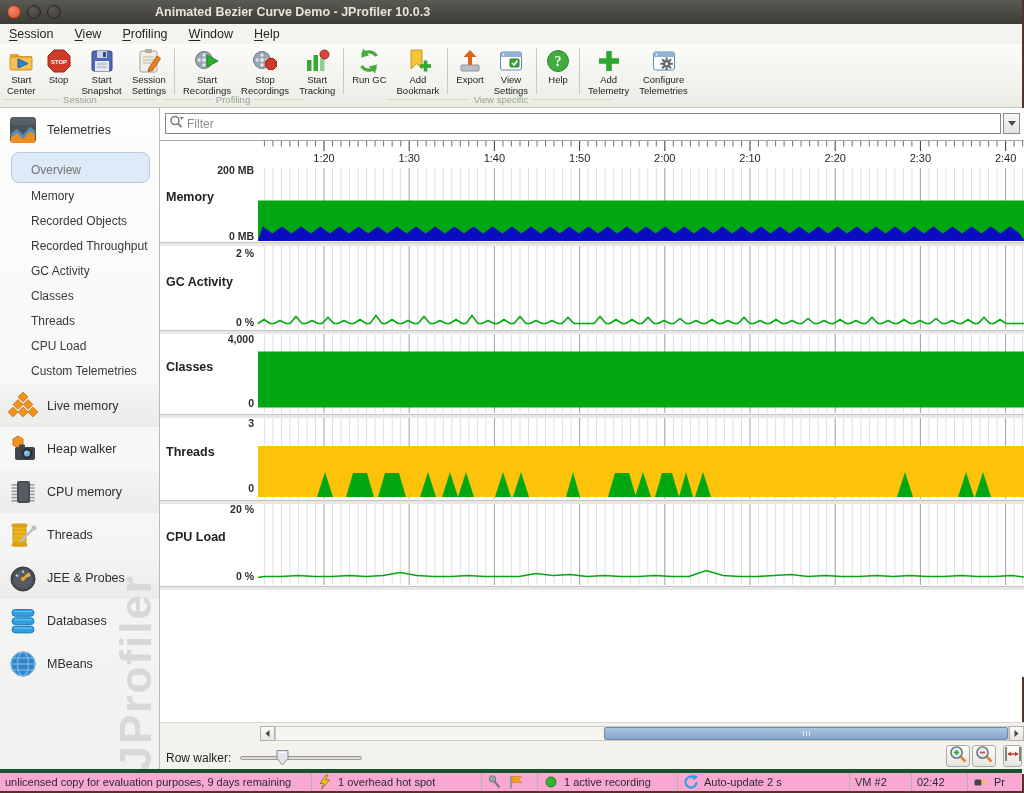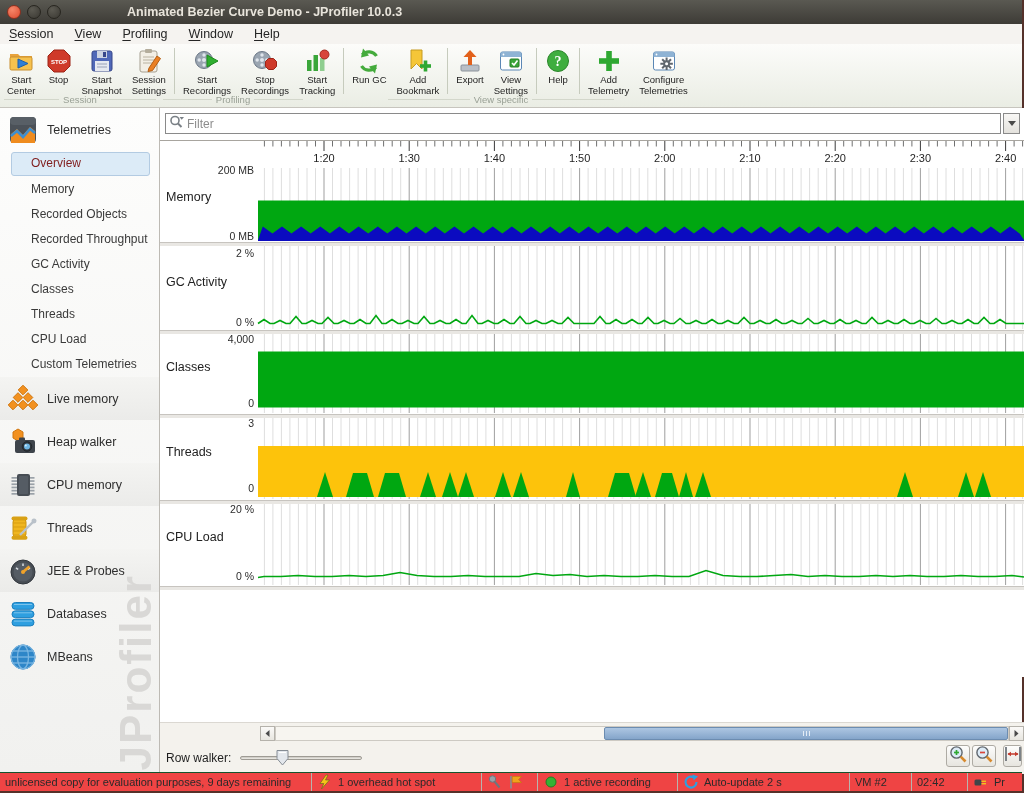--- a/index.html
+++ b/index.html
@@ -7,21 +7,21 @@
        font-family:"Liberation Sans","DejaVu Sans",sans-serif;}
   #window{position:absolute;inset:0;box-sizing:border-box;
           border-right:2px solid #55312a;border-bottom:2px solid #55312a;}
   
   #titlebar{position:absolute;left:0;top:0;right:0;height:24px;
     background:linear-gradient(#5a5952,#3d3b36);display:flex;align-items:center;}
   .win-circles{display:flex;gap:6px;margin-left:7px;}
   .wc{width:14px;height:14px;border-radius:50%;box-sizing:border-box;}
   .wc-close{background:radial-gradient(circle at 35% 30%,#f6876a,#dc4b2f);border:1px solid #8e3category01f14;border:1px solid #8e301f;}
   .wc-gray{background:radial-gradient(circle at 35% 30%,#5c5a52,#3a3832);border:1px solid #27251f;}
-  #window-title{margin-left:66px;font-size:12.5px;font-weight:bold;color:#e8e4db;}
+  #window-title{margin-left:94px;font-size:12.5px;font-weight:bold;color:#e8e4db;}
   
   #menubar{position:absolute;left:0;top:24px;right:0;height:20px;background:#f5f3f0;
     display:flex;align-items:center;gap:21px;padding-left:9px;font-size:12.5px;color:#252525;}
   .menu-item{cursor:default;}
   .menu-item u{text-underline-offset:2px;}
   
   #toolbar{position:absolute;left:0;top:44px;right:0;height:64px;box-sizing:border-box;
     background:linear-gradient(#fcfcfa,#eaede4);border-bottom:1px solid #c7c5be;}
   #toolbar-buttons{display:flex;align-items:flex-start;padding:2px 0 0 2px;height:50px;}
   .tb-btn{display:flex;flex-direction:column;align-items:center;padding:1px 5px;
@@ -31,39 +31,39 @@
   .tb-group{position:absolute;bottom:2px;display:flex;align-items:center;gap:4px;
     font-size:9.5px;color:#99a095;}
   .tb-group .gline{flex:1;height:1px;background:#d3d7cb;}
   
   #sidebar{position:absolute;left:0;top:108px;width:160px;height:665px;box-sizing:border-box;
     background:linear-gradient(#fdfdfc,#f1f1ef);border-right:1px solid #bdbab4;overflow:hidden;}
   .sb-section{display:flex;align-items:center;gap:9px;height:43px;padding-left:8px;
     font-size:12.5px;color:#2e2e2e;}
   .sb-section.striped{background:linear-gradient(#f4f4f2,#ebebe9);}
   .sb-sub{font-size:12px;color:#3a3a3a;padding:5px 0 5px 31px;height:15px;}
-  .sb-sub.selected{background:#dcebf7;border:1px solid #b3cbe2;border-radius:3px;
-    margin:1px 9px 1px 11px;padding:3px 0 4px 19px;color:#7f1d1d;}
+  .sb-sub.selected{background:#dcebf7;border:1px solid #b3cbe2;border-radius:8px;
+    margin:1px 9px 1px 11px;padding:10px 0 4px 19px;color:#737373;}
   #watermark{position:absolute;right:-2px;bottom:2px;writing-mode:vertical-rl;transform:rotate(180deg);
     font-size:44px;font-weight:bold;color:#d9d8d6;letter-spacing:2px;}
   
   #content{position:absolute;left:160px;top:108px;width:864px;height:569px;background:#fff;}
   #filter-wrap{position:absolute;left:5px;right:23px;top:5px;height:21px;box-sizing:border-box;
     border:1px solid #8a8a8a;background:#fff;display:flex;align-items:center;padding:0 3px;}
   #filter-input{border:none;outline:none;flex:1;font-size:12px;color:#333;
     font-family:"Liberation Sans","DejaVu Sans",sans-serif;background:transparent;}
   #filter-input::placeholder{color:#8d8d8d;}
   #filter-combo{position:absolute;right:4px;top:5px;width:17px;height:21px;box-sizing:border-box;
     border:1px solid #8a8a8a;background:linear-gradient(#f8f7f5,#e4e2dd);
     display:flex;align-items:center;justify-content:center;}
   .dd-arrow{width:0;height:0;border-left:4px solid transparent;border-right:4px solid transparent;
     border-top:5px solid #4a4a4a;}
   #chart-region{position:absolute;left:0;top:32px;width:864px;height:452px;}
   #chart-svg{position:absolute;left:0;top:0;}
-  #chart-labels{position:absolute;left:0;top:0;width:98px;height:452px;}
+  #chart-labels{position:absolute;left:0;top:0;width:98px;height:452px;font-weight:bold;}
   .scale-label{position:absolute;left:0;width:94px;text-align:right;font-size:10.5px;color:#2c2c2c;}
   .row-name{position:absolute;left:6px;font-size:12.5px;color:#222;}
   .time-label{font-family:"Liberation Sans","DejaVu Sans",sans-serif;}
   
   #bottom-zone{position:absolute;left:0;right:0;top:614px;height:51px;
     background:#f4f2ed;border-top:1px solid #dbd8d2;}
   #hscroll{position:absolute;left:0;right:0;top:3px;height:15px;}
   .sc-btn{position:absolute;top:0;width:15px;height:15px;box-sizing:border-box;border:1px solid #b5b2ab;
     background:linear-gradient(#fbfaf8,#e8e6e0);display:flex;align-items:center;justify-content:center;}
   #sc-left{left:100px;}
@@ -75,22 +75,22 @@
   .grip{position:absolute;left:50%;top:3px;bottom:3px;width:1px;background:#e3ecf5;box-shadow:-3px 0 0 #e3ecf5,3px 0 0 #e3ecf5;}
   #bctrl{position:absolute;left:0;right:0;top:20px;bottom:0;}
   #row-height-label{position:absolute;left:6px;top:8px;font-size:12px;color:#1e1e1e;}
   #rh-slider{position:absolute;left:80px;top:4px;width:122px;height:22px;}
   #rh-track{position:absolute;left:0;right:0;top:9px;height:4px;box-sizing:border-box;
     background:linear-gradient(#c9c6c0,#efede8);border:1px solid #9e9b94;border-radius:2px;}
   #rh-thumb{position:absolute;left:36px;top:2px;}
   .zoom-btn{position:absolute;top:2px;width:24px;height:22px;box-sizing:border-box;border:1px solid #aeaba4;
     border-radius:3px;background:linear-gradient(#fdfdfc,#e7e5df);display:flex;align-items:center;justify-content:center;}
   
-  #statusbar{position:absolute;left:0;right:0;bottom:0;height:18px;background:#ef4444;
-    border-top:1px solid #14532d;display:flex;font-size:11px;color:#2a2a2a;}
+  #statusbar{position:absolute;left:0;right:0;bottom:0;height:18px;background:#f9a8d4;
+    border-top:4px solid #14532d;display:flex;font-size:11px;color:#2a2a2a;}
   .sb-seg{display:flex;align-items:center;gap:5px;padding:0 5px;box-sizing:border-box;
     border-right:1px solid #b8b4ad;overflow:hidden;white-space:nowrap;}
   .sb-seg:last-child{border-right:none;}
 </style>
 </head>
 <body>
 
 <div id="window">
 
   <div id="titlebar">

